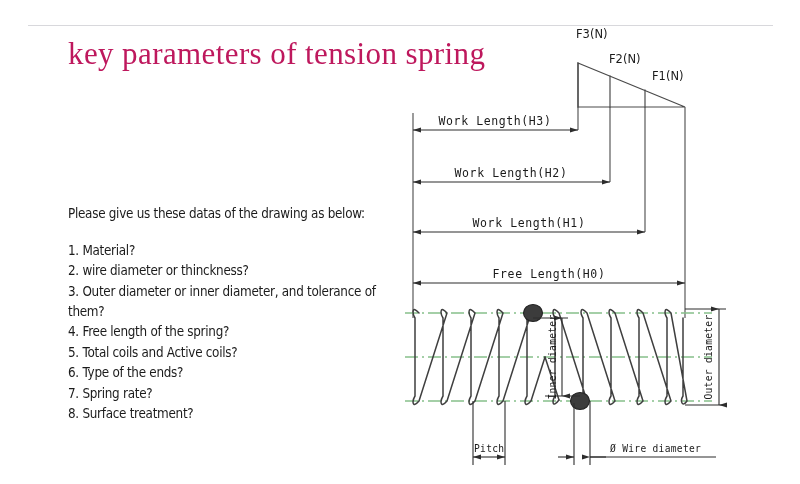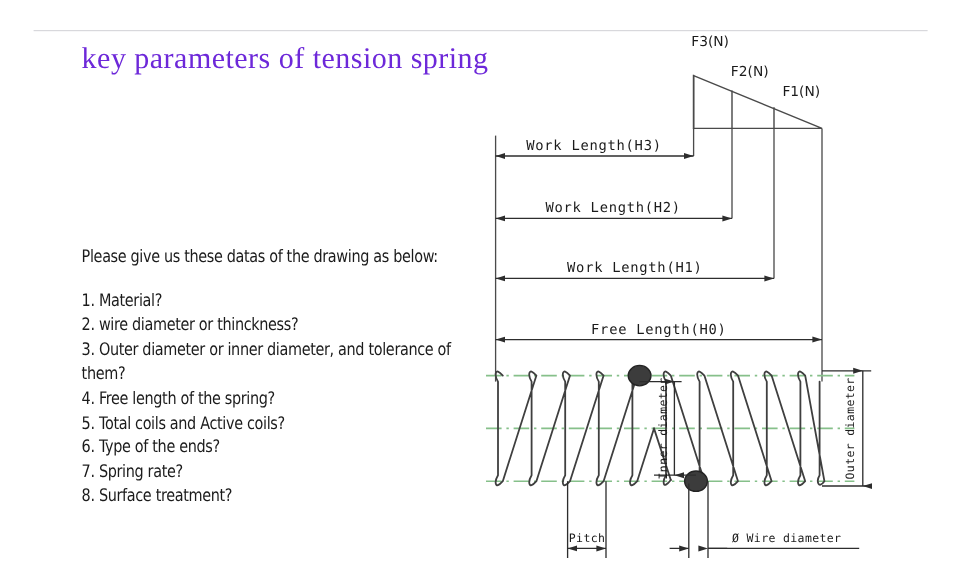--- a/index.html
+++ b/index.html
@@ -17,23 +17,23 @@
   }
   
   .top-rule{
     position:absolute;left:28px;top:25px;width:745px;height:1px;
     background:#d8d8dc;
   }
   
   .title{
     position:absolute;left:68px;top:36px;
     font-family:"Liberation Serif","DejaVu Serif",serif;
-    font-size:25px;
+    font-size:31px;
     font-weight:400;
-    color:#6d28d9;
+    color:#be185d;
     letter-spacing:0.4px;
     white-space:nowrap;
   }
   
   .qblock{
     position:absolute;left:68px;top:203px;width:345px;
     color:#1b1b1b;
     font-family:"DejaVu Sans", sans-serif;
     font-size:12.4px;
     line-height:17.6px;

